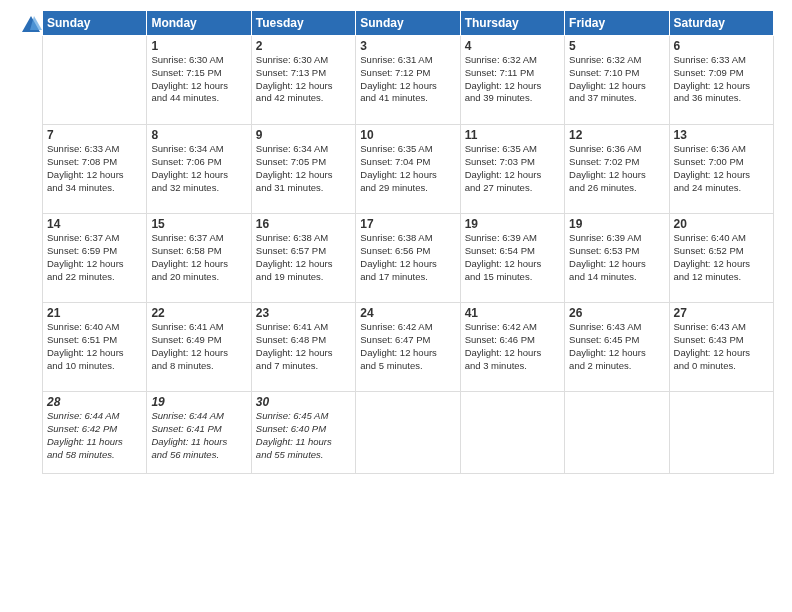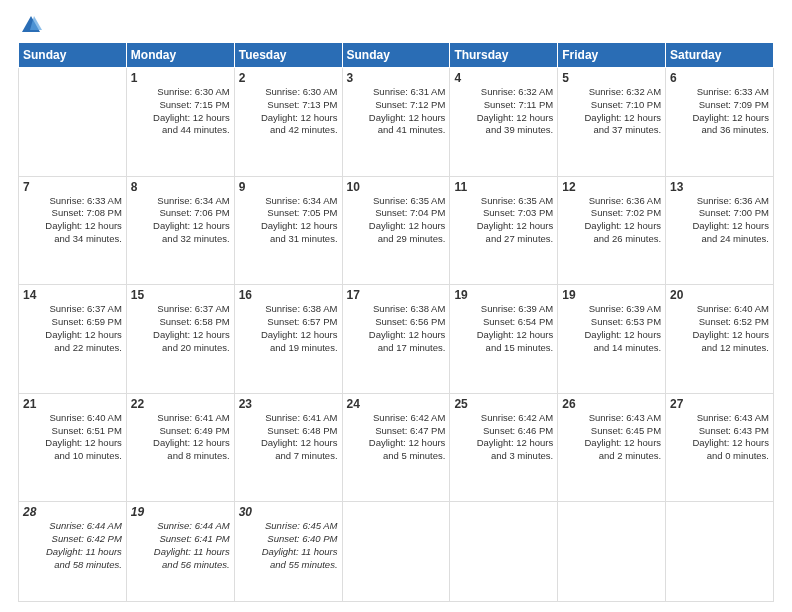--- a/index.html
+++ b/index.html
@@ -5,24 +5,24 @@
     * { box-sizing: border-box; margin: 0; padding: 0; }
     body {
       font-family: Arial, sans-serif;
       background: #fff;
       width: 792px;
       height: 612px;
       overflow: hidden;
     }
     .page {
       width: 792px;
-      height: 612px;
+      height: 484px;
       padding: 10px 18px 10px 18px;
       display: flex;
-      flex-direction: column;
+      flex-direction: row;
     }
     .header {
       display: flex;
       justify-content: space-between;
       align-items: flex-start;
       margin-bottom: 6px;
     }
     .logo {
       display: flex;
       flex-direction: column;
@@ -85,21 +85,20 @@
       font-size: 12px;
       font-weight: bold;
       color: #333;
       display: block;
       margin-bottom: 1px;
     }
     .day-info {
       font-size: 9.5px;
       color: #333;
       line-height: 1.35;
-      text-align: right;
     }
     .empty-cell {
       background: #fff;
     }
     .last-row td {
       height: 78px;
       font-style: italic;
     }
   </style>
 </head>
@@ -306,21 +305,21 @@
 and 7 minutes.</div>
           </td>
           <td>
             <span class="day-num">24</span>
             <div class="day-info" style="white-space: pre-line;">Sunrise: 6:42 AM
 Sunset: 6:47 PM
 Daylight: 12 hours
 and 5 minutes.</div>
           </td>
           <td>
-            <span class="day-num">25</span>
+            <span class="day-num">41</span>
             <div class="day-info" style="white-space: pre-line;">Sunrise: 6:42 AM
 Sunset: 6:46 PM
 Daylight: 12 hours
 and 3 minutes.</div>
           </td>
           <td>
             <span class="day-num">26</span>
             <div class="day-info" style="white-space: pre-line;">Sunrise: 6:43 AM
 Sunset: 6:45 PM
 Daylight: 12 hours

